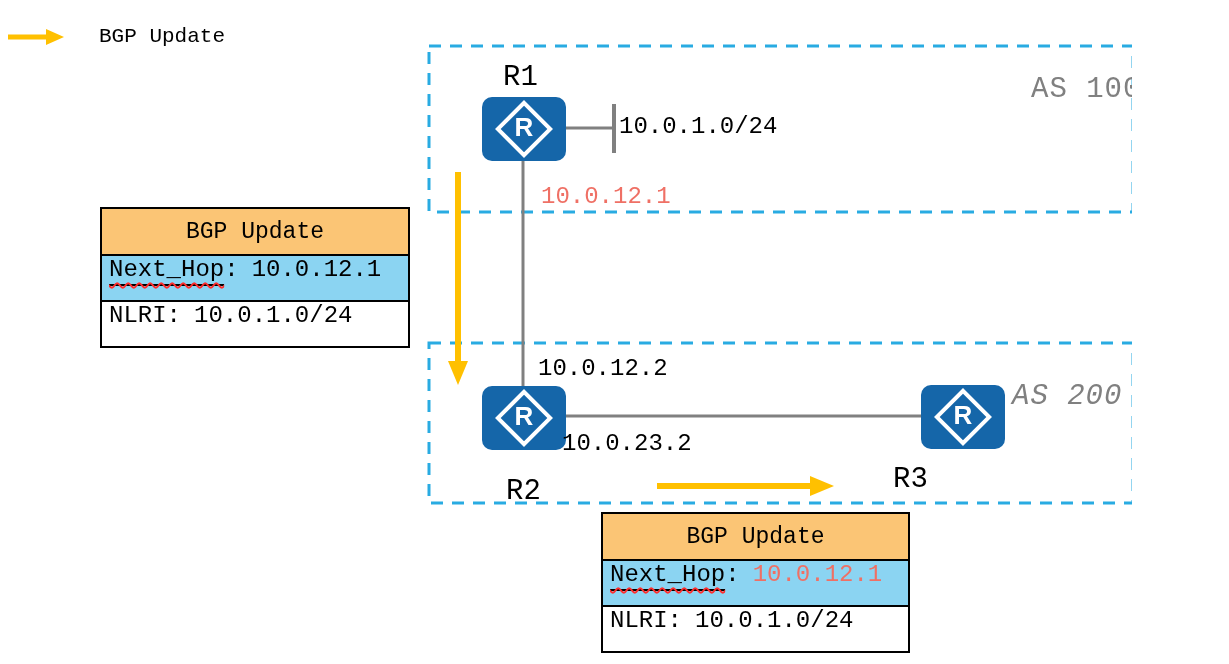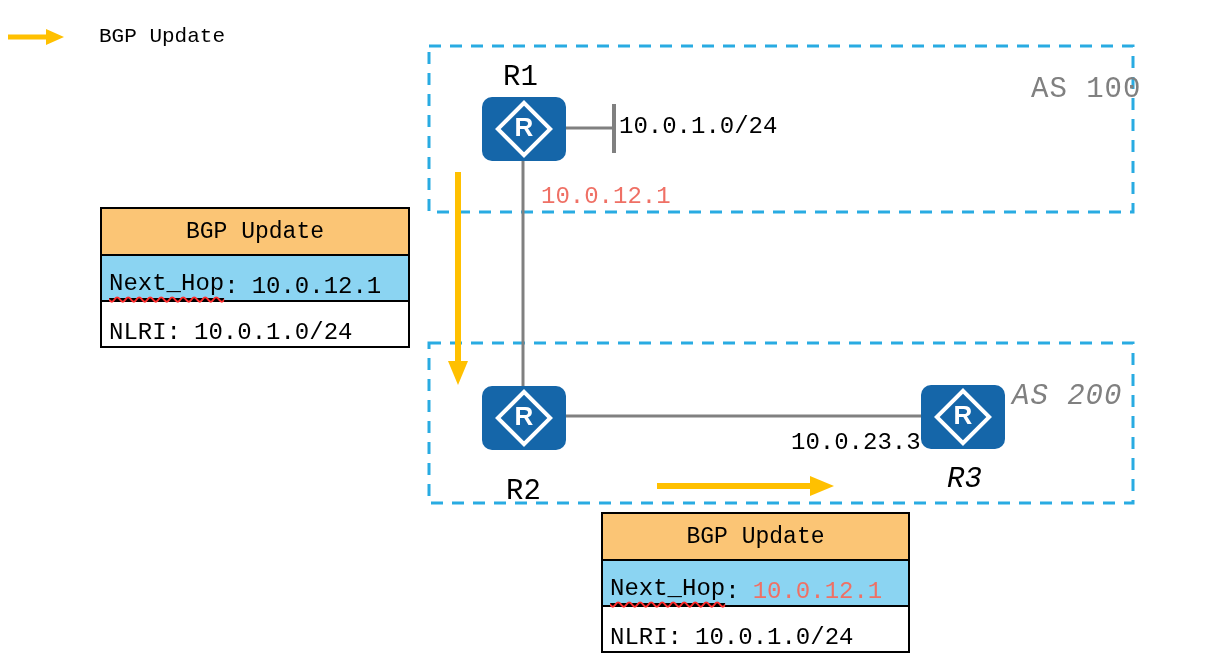--- a/index.html
+++ b/index.html
@@ -3,21 +3,20 @@
 <meta charset="utf-8">
 <style>
   html,body{margin:0;padding:0;background:#fff;}
   #canvas{
     position:relative;
     width:1132px;height:664px;
     background:#ffffff;
     font-family:"Liberation Mono","DejaVu Sans Mono",monospace;
     color:#000;
     overflow:hidden;
-    padding-left:48px;
   }
   #lines-layer{position:absolute;left:0;top:0;width:1229px;height:664px;z-index:0;}
   .abs{position:absolute;white-space:pre;z-index:2;}
   .lbl{font-size:24px;line-height:1.1;}
   .lbl-sm{font-size:29px;line-height:1.1;}
   .legend-lbl{font-size:21px;}
   .gray{color:#808080;letter-spacing:1px;}
   .red{color:#EF7065;}
   
   .router{
@@ -41,21 +40,21 @@
     position:absolute;width:310px;
     border:2px solid #000;background:#fff;z-index:3;
     box-sizing:border-box;
   }
   .bt-header{
     height:45px;background:#FBC575;border-bottom:2px solid #000;
     display:flex;align-items:center;justify-content:center;
     font-size:23px;
   }
   .bt-row{
-    height:44px;display:flex;align-items:flex-end;
+    height:44px;display:flex;align-items:flex-start;
     padding-left:7px;font-size:24px;white-space:pre;
   }
   .bt-row-nexthop{background:#8BD4F2;border-bottom:2px solid #000;}
   .bt-row-nlri{background:#ffffff;}
   .bt-value{margin-left:13px;}
   .nh-key{
     display:inline-block;
     border-bottom:2px solid #000;
     text-decoration:underline wavy #FF2D2D 1.5px;
     text-underline-offset:6px;
@@ -97,32 +96,33 @@
   <div class="abs lbl-sm gray" style="left:1012px;top:381px;font-style:italic;">AS 200</div>
 
   <div class="abs lbl-sm" style="left:503px;top:62px;">R1</div>
   <div class="router" style="left:482px;top:97px;">
     <div class="diamond"></div>
     <div class="rletter">R</div>
   </div>
   <div class="abs lbl" style="left:619px;top:114px;">10.0.1.0/24</div>
   <div class="abs lbl red" style="left:541px;top:184px;">10.0.12.1</div>
 
+  <div class="abs lbl" style="left:538px;top:356px;">10.0.12.2</div>
   <div class="router" style="left:482px;top:386px;">
     <div class="diamond"></div>
     <div class="rletter">R</div>
   </div>
+  <div class="abs lbl" style="left:562px;top:431px;">10.0.23.2</div>
   <div class="abs lbl-sm" style="left:506px;top:476px;">R2</div>
 
-  <div class="abs lbl" style="left:791px;top:430px;">10.0.23.3</div>
   <div class="router" style="left:921px;top:385px;">
     <div class="diamond"></div>
     <div class="rletter">R</div>
   </div>
-  <div class="abs lbl-sm" style="left:947px;top:464px;font-style:italic;">R3</div>
+  <div class="abs lbl-sm" style="left:893px;top:464px;">R3</div>
 
   <div class="bgp-table" style="left:100px;top:207px;">
     <div class="bt-header">BGP Update</div>
     <div class="bt-row bt-row-nexthop">
       <span class="nh-key">Next_Hop</span><span>:</span><span class="bt-value">10.0.12.1</span>
     </div>
     <div class="bt-row bt-row-nlri">
       <span>NLRI</span><span>:</span><span class="bt-value">10.0.1.0/24</span>
     </div>
   </div>

